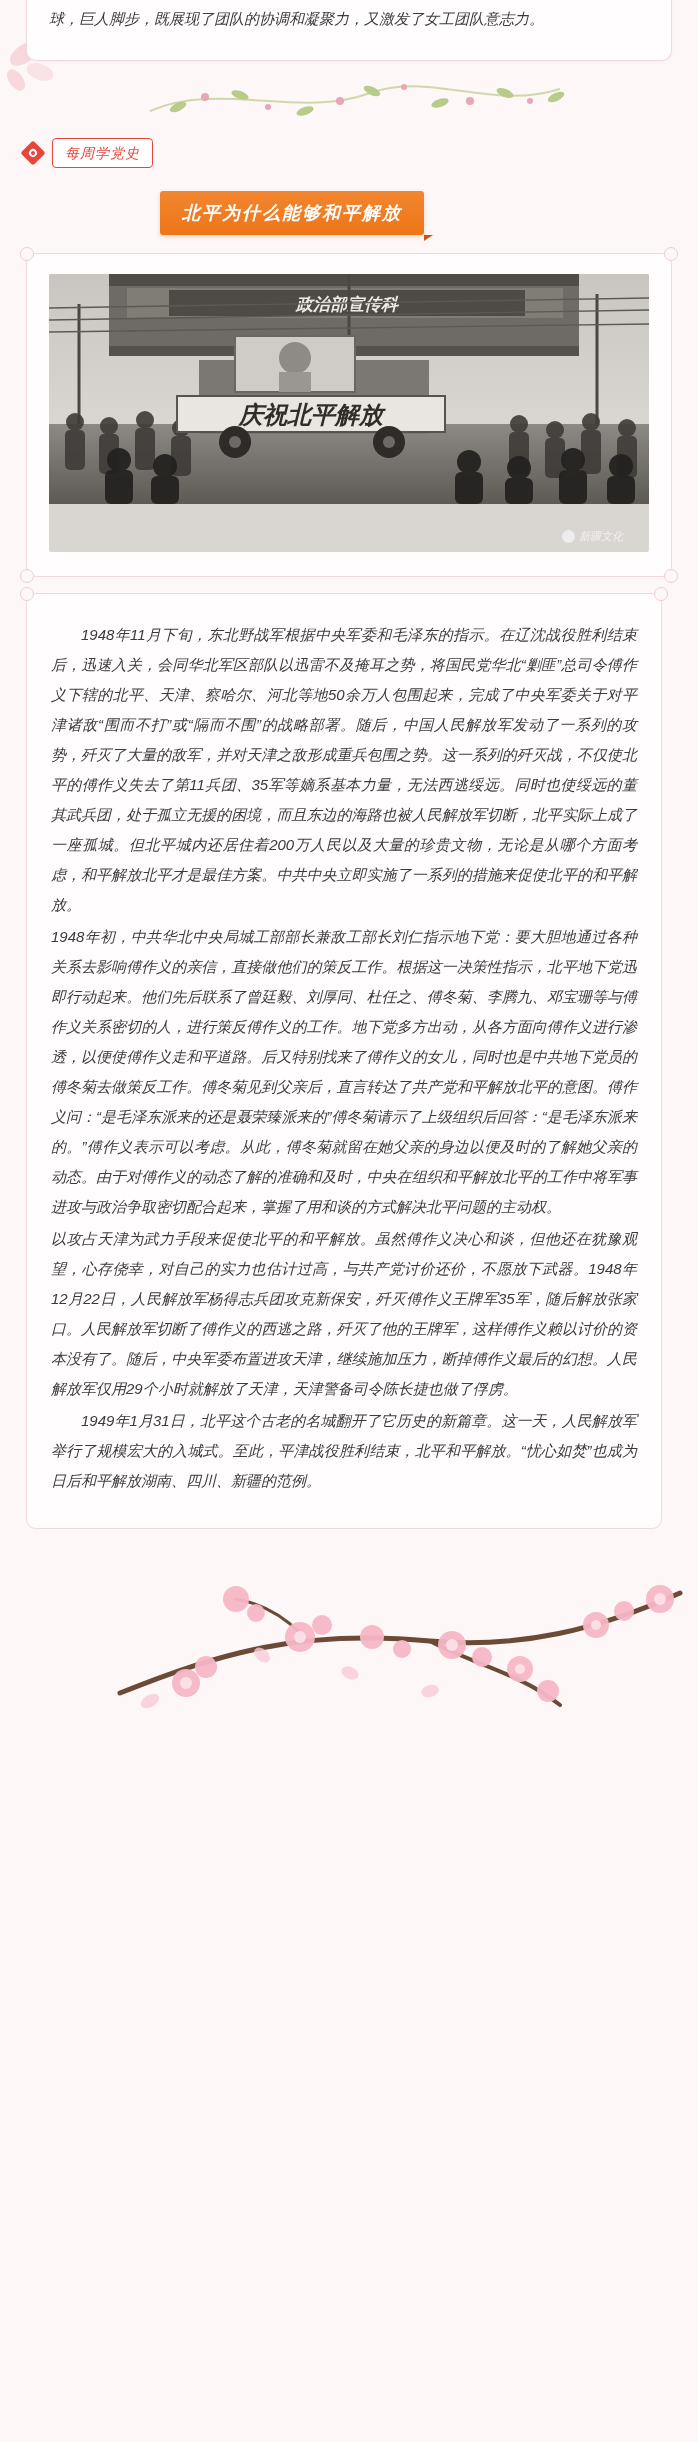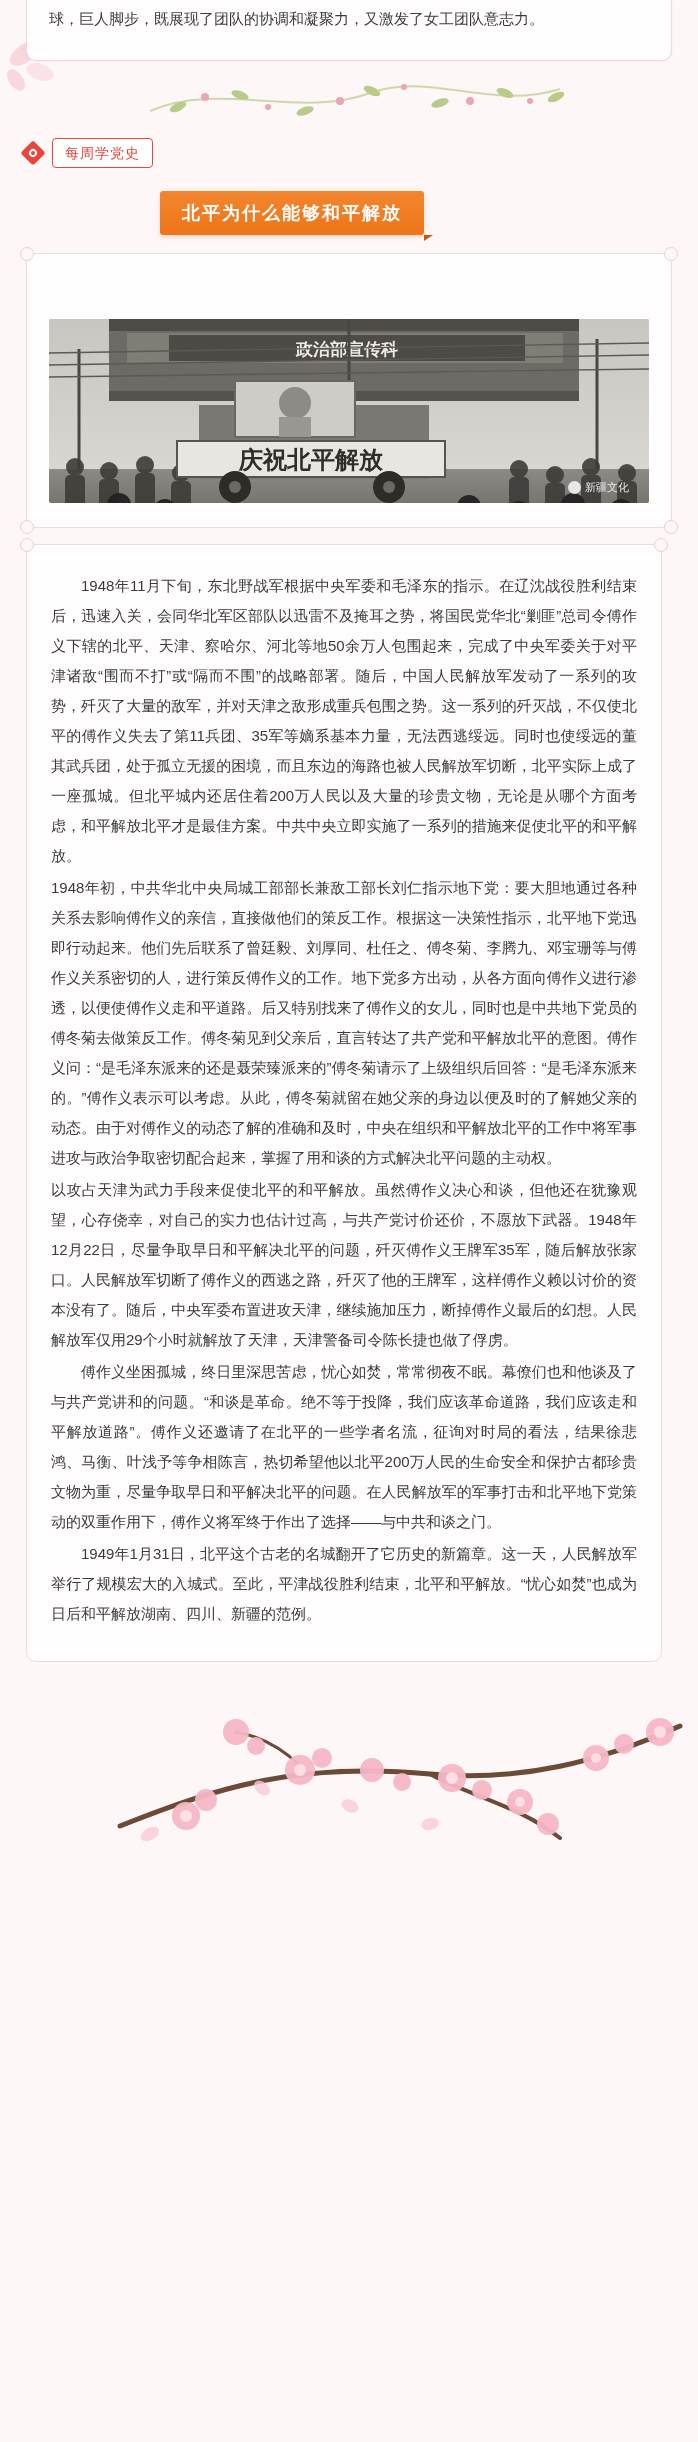--- a/index.html
+++ b/index.html
@@ -12,20 +12,21 @@
     width: 698px;
     font-family: "Liberation Sans", "DejaVu Sans", sans-serif;
     color: #333;
   }
   .page {
     position: relative;
     width: 698px;
     min-height: 2442px;
     background: #fdf7f8;
     overflow: hidden;
+    font-style: italic;
   }
 
   
   .top-card {
     position: relative;
     margin: 0 26px;
     background: #fffdfd;
     border: 1px solid #f0d9dd;
     border-top: none;
     border-radius: 0 0 10px 10px;
@@ -119,30 +120,29 @@
     position: relative;
     margin: 16px 26px 0 26px;
     background: #fffdfd;
     border: 1px solid #f0d9dd;
     border-radius: 10px;
     padding: 20px 22px 24px 22px;
   }
   .photo {
     position: relative;
     width: 100%;
-    height: 184px;
+    height: 278px;
     background: #d9d6d2;
     overflow: hidden;
     border-radius: 2px;
-    margin-top: 45px;
   }
   .photo svg { display: block; }
   .watermark {
     position: absolute;
-    right: 20px;
+    right: 26px;
     bottom: 8px;
     display: flex;
     align-items: center;
     gap: 4px;
     color: #f3f3f3;
     font-size: 11px;
     opacity: .92;
   }
   .wm-dot {
     width: 13px; height: 13px;
@@ -330,22 +330,21 @@
       </div>
     </div>
   </div>
 
   <div class="text-card">
     <div class="corner-dot" style="left:-7px; top:-7px;"></div>
     <div class="corner-dot" style="right:-7px; top:-7px;"></div>
 
     <p class="indent">1948年11月下旬，东北野战军根据中央军委和毛泽东的指示。在辽沈战役胜利结束后，迅速入关，会同华北军区部队以迅雷不及掩耳之势，将国民党华北“剿匪”总司令傅作义下辖的北平、天津、察哈尔、河北等地50余万人包围起来，完成了中央军委关于对平津诸敌“围而不打”或“隔而不围”的战略部署。随后，中国人民解放军发动了一系列的攻势，歼灭了大量的敌军，并对天津之敌形成重兵包围之势。这一系列的歼灭战，不仅使北平的傅作义失去了第11兵团、35军等嫡系基本力量，无法西逃绥远。同时也使绥远的董其武兵团，处于孤立无援的困境，而且东边的海路也被人民解放军切断，北平实际上成了一座孤城。但北平城内还居住着200万人民以及大量的珍贵文物，无论是从哪个方面考虑，和平解放北平才是最佳方案。中共中央立即实施了一系列的措施来促使北平的和平解放。</p>
     <p>1948年初，中共华北中央局城工部部长兼敌工部长刘仁指示地下党：要大胆地通过各种关系去影响傅作义的亲信，直接做他们的策反工作。根据这一决策性指示，北平地下党迅即行动起来。他们先后联系了曾廷毅、刘厚同、杜任之、傅冬菊、李腾九、邓宝珊等与傅作义关系密切的人，进行策反傅作义的工作。地下党多方出动，从各方面向傅作义进行渗透，以便使傅作义走和平道路。后又特别找来了傅作义的女儿，同时也是中共地下党员的傅冬菊去做策反工作。傅冬菊见到父亲后，直言转达了共产党和平解放北平的意图。傅作义问：“是毛泽东派来的还是聂荣臻派来的”傅冬菊请示了上级组织后回答：“是毛泽东派来的。”傅作义表示可以考虑。从此，傅冬菊就留在她父亲的身边以便及时的了解她父亲的动态。由于对傅作义的动态了解的准确和及时，中央在组织和平解放北平的工作中将军事进攻与政治争取密切配合起来，掌握了用和谈的方式解决北平问题的主动权。</p>
-    <p>以攻占天津为武力手段来促使北平的和平解放。虽然傅作义决心和谈，但他还在犹豫观望，心存侥幸，对自己的实力也估计过高，与共产党讨价还价，不愿放下武器。1948年12月22日，尽量争取早日和平解决北平的问题，歼灭傅作义王牌军35军，随后解放张家口。人民解放军切断了傅作义的西逃之路，歼灭了他的王牌军，这样傅作义赖以讨价的资本没有了。随后，中央军委布置进攻天津，继续施加压力，断掉傅作义最后的幻想。人民解放军仅用29个小时就解放了天津，天津警备司令陈长捷也做了俘虏。</p>
-    <p class="indent">傅作义坐困孤城，终日里深思苦虑，忧心如焚，常常彻夜不眠。幕僚们也和他谈及了与共产党讲和的问题。“和谈是革命。绝不等于投降，我们应该革命道路，我们应该走和平解放道路”。傅作义还邀请了在北平的一些学者名流，征询对时局的看法，结果徐悲鸿、马衡、叶浅予等争相陈言，热切希望他以北平200万人民的生命安全和保护古都珍贵文物为重，尽量争取早日和平解决北平的问题。在人民解放军的军事打击和北平地下党策动的双重作用下，傅作义将军终于作出了选择——与中共和谈之门。</p>
+    <p>以攻占天津为武力手段来促使北平的和平解放。虽然傅作义决心和谈，但他还在犹豫观望，心存侥幸，对自己的实力也估计过高，与共产党讨价还价，不愿放下武器。1948年12月22日，人民解放军杨得志兵团攻克新保安，歼灭傅作义王牌军35军，随后解放张家口。人民解放军切断了傅作义的西逃之路，歼灭了他的王牌军，这样傅作义赖以讨价的资本没有了。随后，中央军委布置进攻天津，继续施加压力，断掉傅作义最后的幻想。人民解放军仅用29个小时就解放了天津，天津警备司令陈长捷也做了俘虏。</p>
     <p class="indent">1949年1月31日，北平这个古老的名城翻开了它历史的新篇章。这一天，人民解放军举行了规模宏大的入城式。至此，平津战役胜利结束，北平和平解放。“忧心如焚”也成为日后和平解放湖南、四川、新疆的范例。</p>
   </div>
 
   <div class="bottom-deco">
     <svg width="698" height="180" viewBox="0 0 698 180">
       <path d="M120 160 C 220 120, 300 96, 430 108 C 520 116, 600 96, 680 60" fill="none" stroke="#6b4a36" stroke-width="5" stroke-linecap="round"></path>
       <path d="M430 108 C 470 130, 520 140, 560 172" fill="none" stroke="#6b4a36" stroke-width="4" stroke-linecap="round"></path>
       <path d="M300 100 C 280 80, 258 70, 236 66" fill="none" stroke="#6b4a36" stroke-width="3" stroke-linecap="round"></path>
       <g>
         <g fill="#f6b7c6" opacity="0.95">

